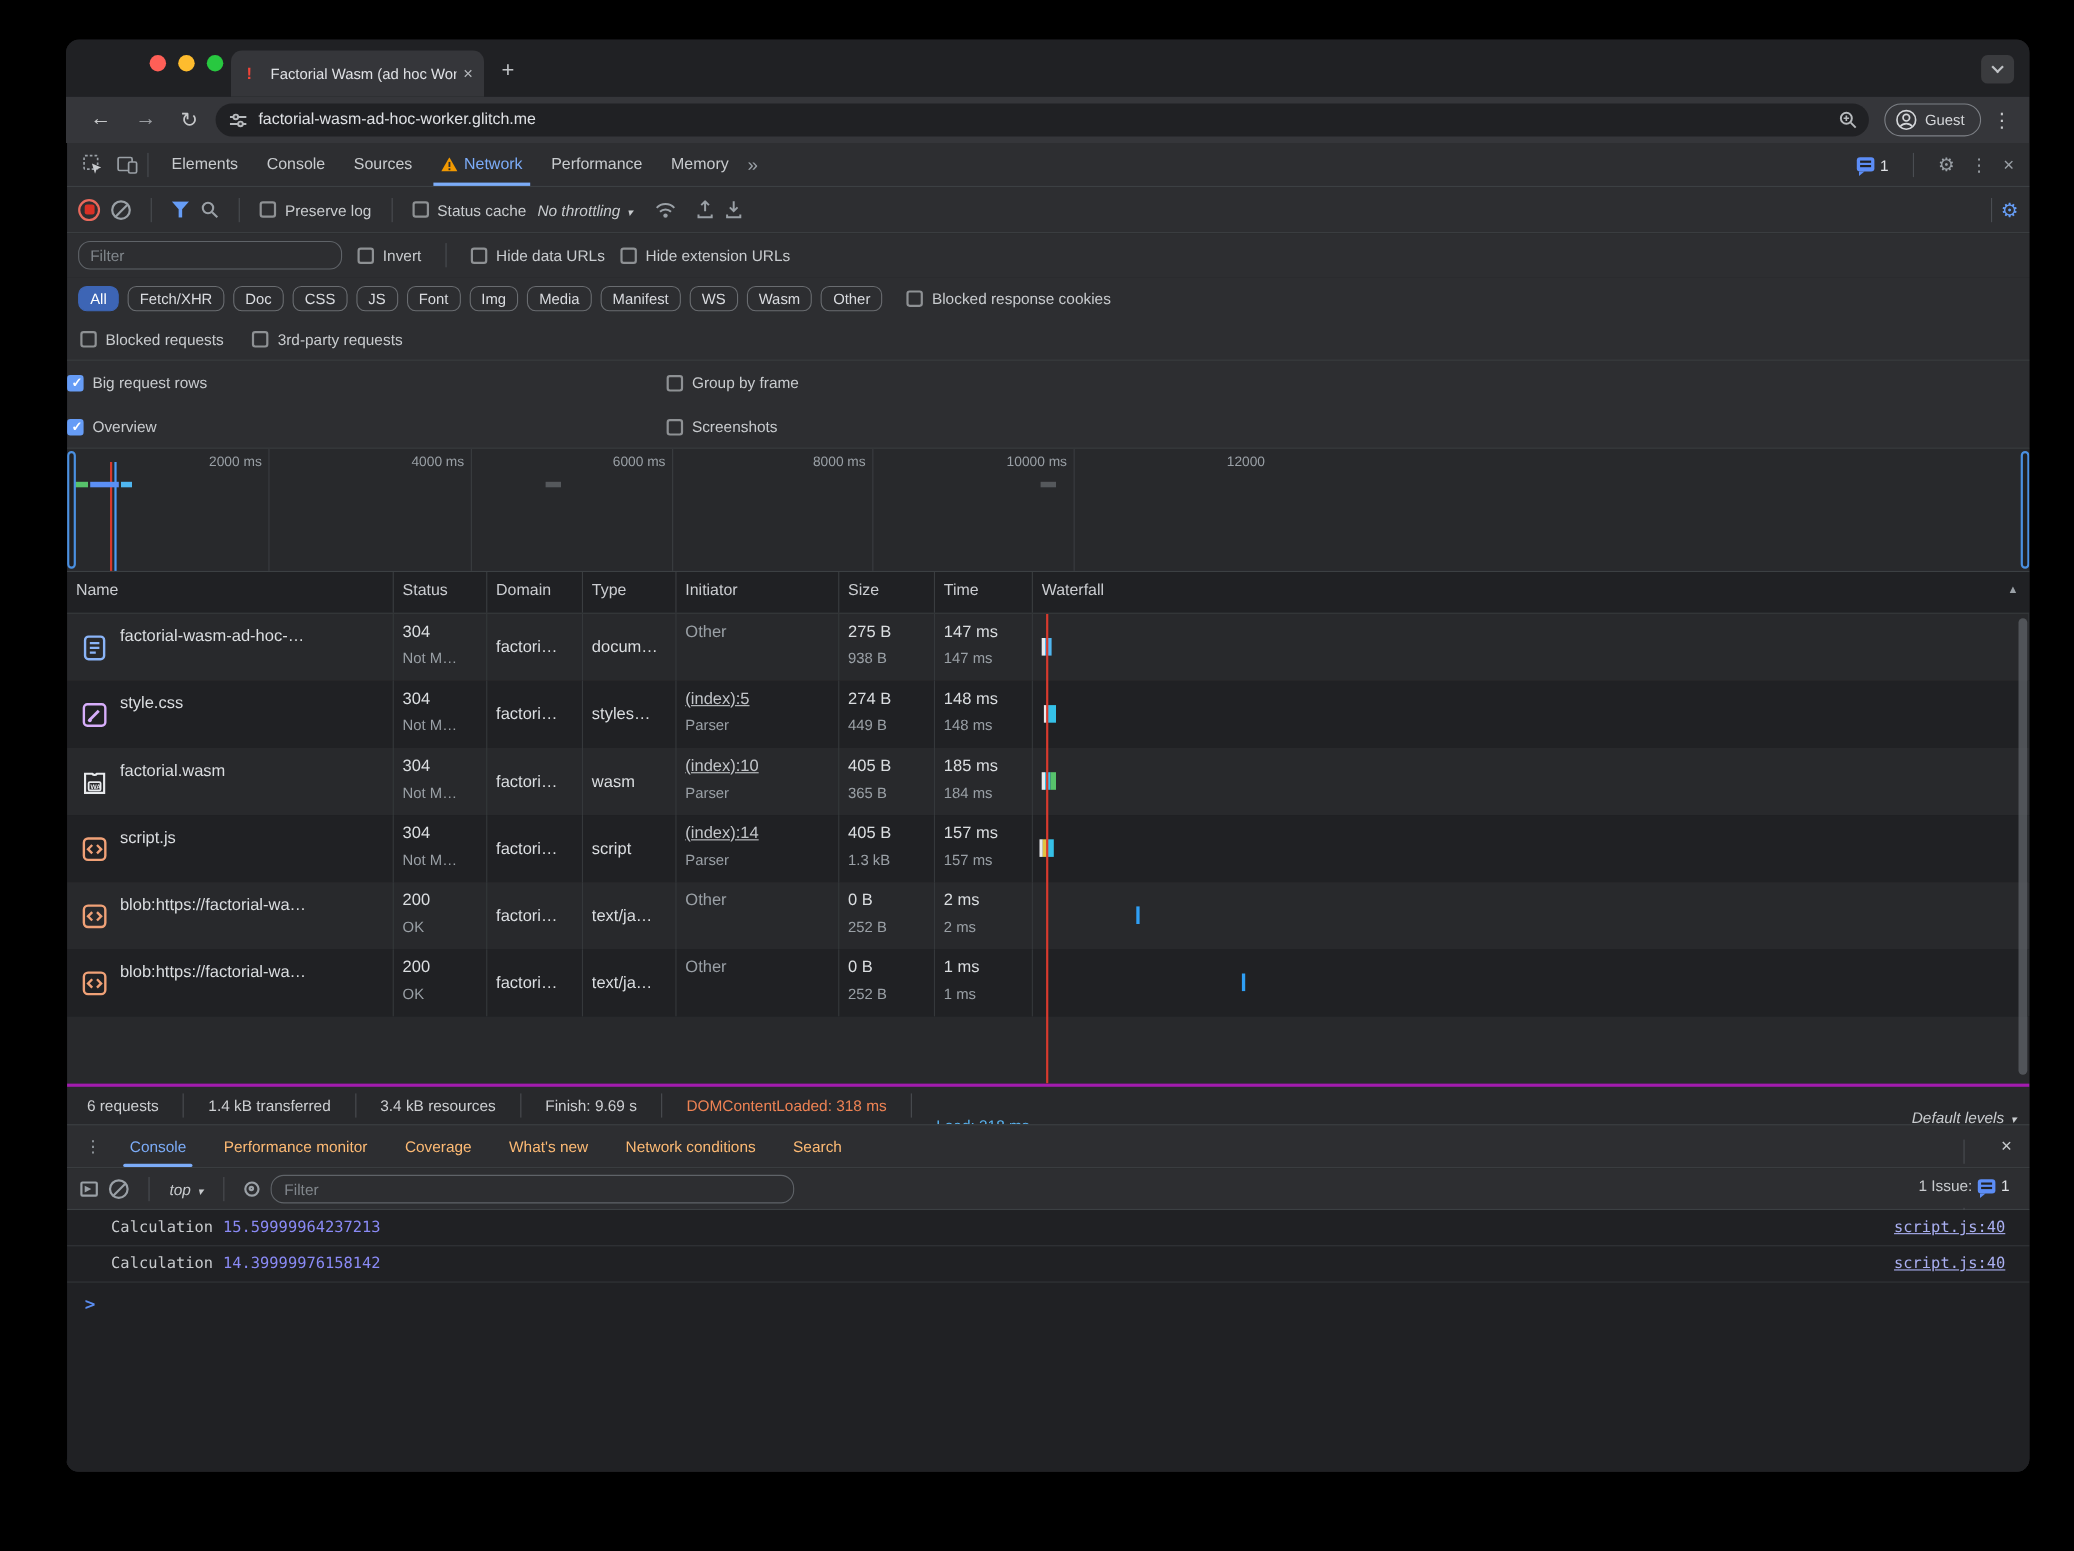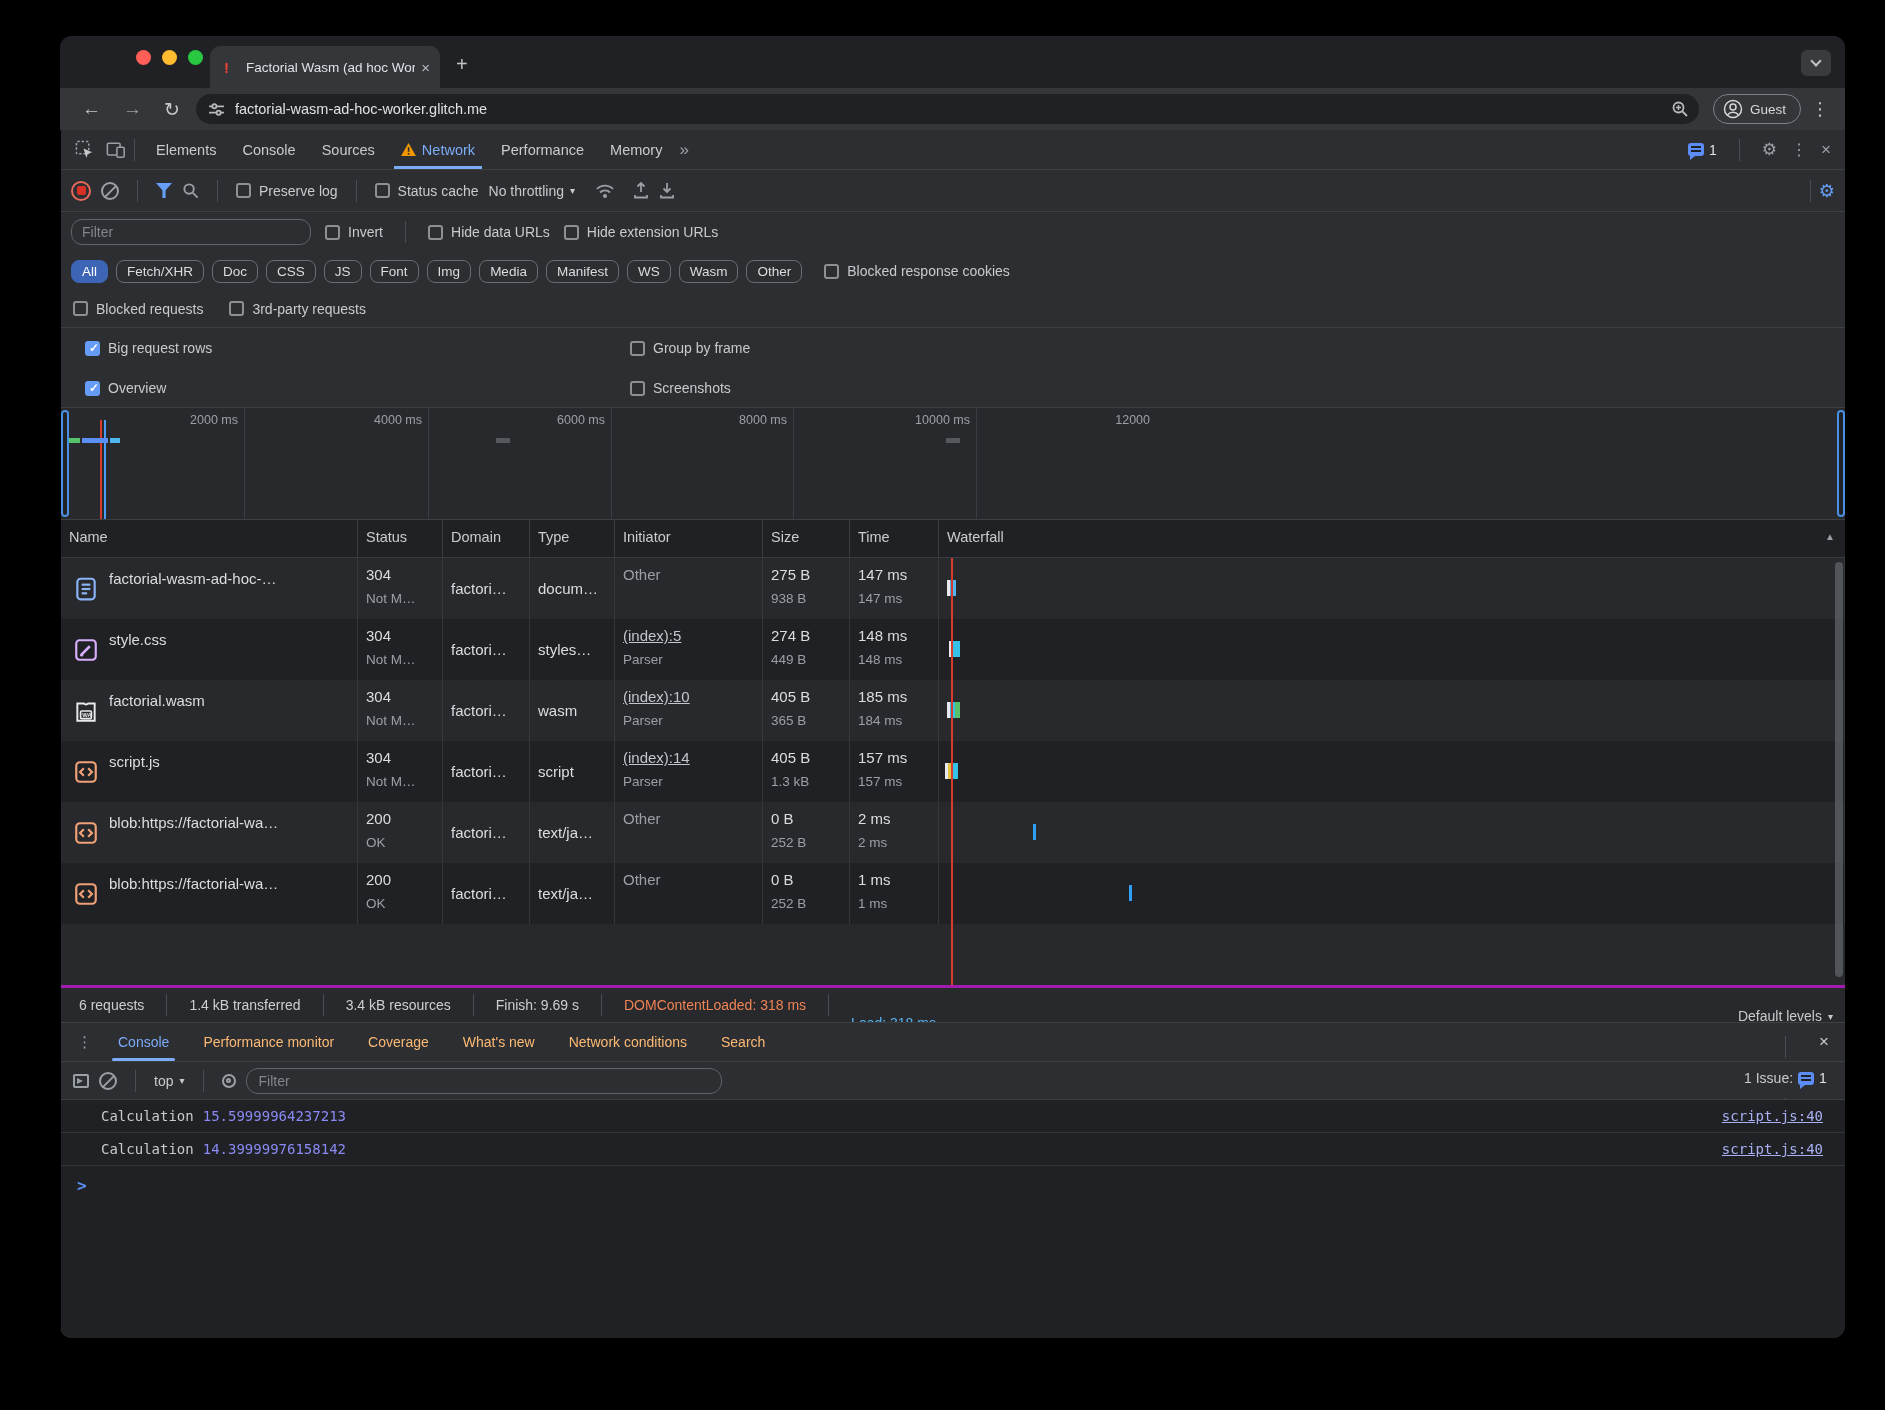--- a/index.html
+++ b/index.html
@@ -54,35 +54,35 @@
   .ntb { height:42px; padding:0 10px; gap:10px; border-bottom:1px solid #3c4043; }
   .rec { width:20px; height:20px; border:2.5px solid #e8695c; border-radius:50%; display:flex; align-items:center; justify-content:center; }
   .rec i { width:9px; height:9px; background:#d93025; border-radius:2px; }
   .noicon { width:18px; height:18px; border:2px solid #9aa0a6; border-radius:50%; position:relative; }
   .noicon::after { content:""; position:absolute; left:-1px; top:7px; width:16px; height:2px; background:#9aa0a6; transform:rotate(-45deg); }
   .funnel { width:16px; height:15px; background:#669df6; clip-path:polygon(0 0,100% 0,60% 48%,60% 100%,40% 100%,40% 48%); }
   .cbrow { display:flex; align-items:center; gap:8px; }
   .cb { width:15px; height:15px; border:2px solid #8e9194; border-radius:3px; background:transparent; flex-shrink:0; }
   .cb.on { background:#669cf6; border-color:#669cf6; position:relative; }
   .cb.on::after { content:"✓"; position:absolute; left:2px; top:-2px; color:#fff; font-size:12px; font-weight:bold; }
-  .ddl { display:flex; align-items:center; gap:6px; color:#c8cbce; }
+  .ddl { display:flex; align-items:flex-end; gap:6px; color:#c8cbce;font-style:italic; }
   .caret { font-size:10px; color:#c8cbce; }
   .gearblue { color:#669df6; font-size:18px; }
 
   .nfr { height:40px; padding:0 10px; gap:14px; }
   .flt { width:240px; height:26px; background:transparent; border:1px solid #5f6368; border-radius:11px; color:#dfe1e5; padding:0 10px; font-size:14px; font-family:"Liberation Sans",sans-serif; }
   .flt::placeholder { color:#80868b; }
 
   .nchips { height:38px; padding:0 10px; gap:8px; }
   .chip { border:1px solid #696c70; border-radius:8px; padding:3px 10px; font-size:13.5px; color:#dadce0; }
   .chip.act { background:#3d65b5; border-color:#3d65b5; color:#fff; }
   .nchips .cbrow { margin-left:14px; }
 
   .nblk { height:38px; padding:0 12px; gap:26px; border-bottom:1px solid #3c4043; }
-  .nset { height:80px; border-bottom:1px solid #3c4043; display:grid; grid-template-columns:545px 1fr; grid-template-rows:40px 40px; align-items:center; padding-left:24px; background:#2d2e31; flex-shrink:0; }
+  .nset { height:80px; border-bottom:1px solid #3c4043; display:grid; grid-template-columns:545px 1fr; grid-template-rows:40px 40px; align-items:center; padding-left:0; background:#2d2e31; flex-shrink:0; }
 
   
   .ovw { position:relative; height:112px; background:#28292c; border-bottom:1px solid #3c4043; flex-shrink:0; overflow:hidden; }
   .gridline { position:absolute; top:0; bottom:0; width:1px; background:#3a3d41; }
   .tick { position:absolute; top:5px; width:84px; text-align:right; font-size:12.5px; color:#9aa0a6; }
   .handle { position:absolute; top:2px; bottom:2px; width:8px; border:2px solid #4a90e2; border-radius:5px; background:#202124; }
   .ovbar { position:absolute; height:5px; }
   .ovline { position:absolute; top:12px; bottom:0; width:2px; }
 
   

